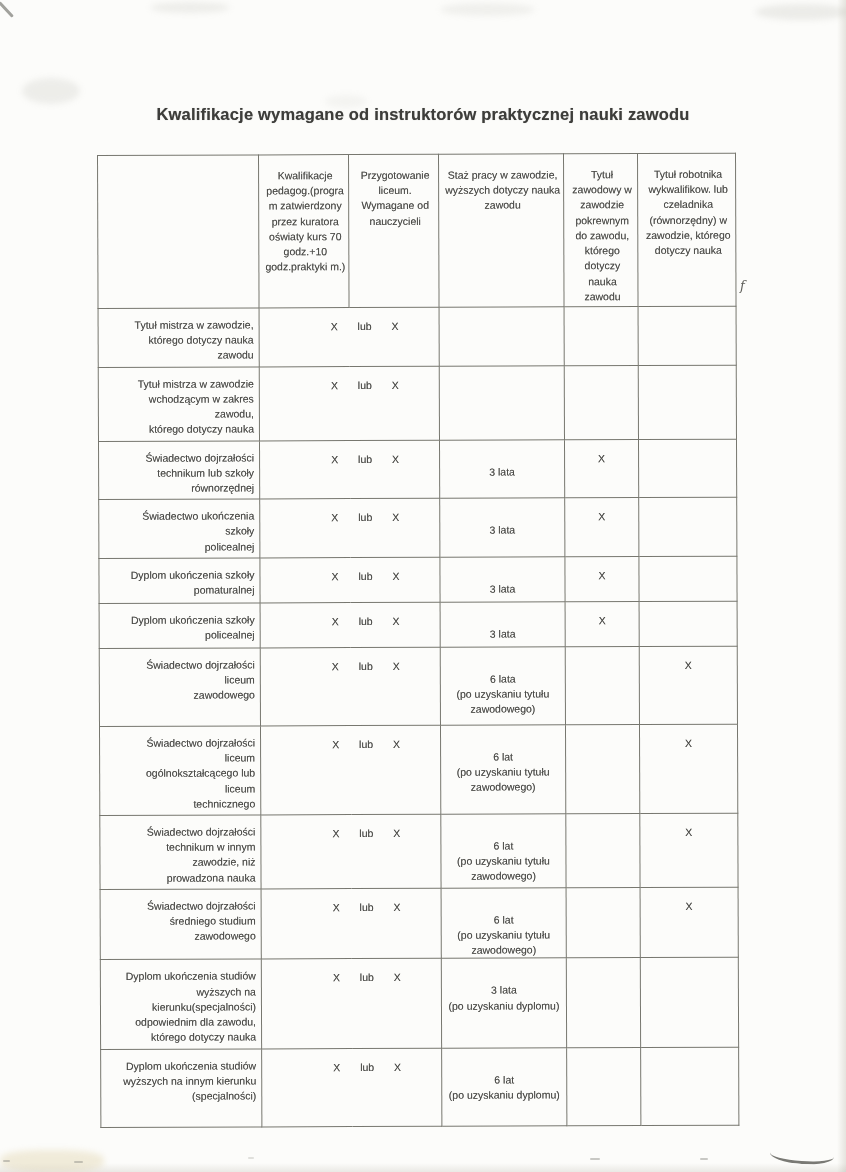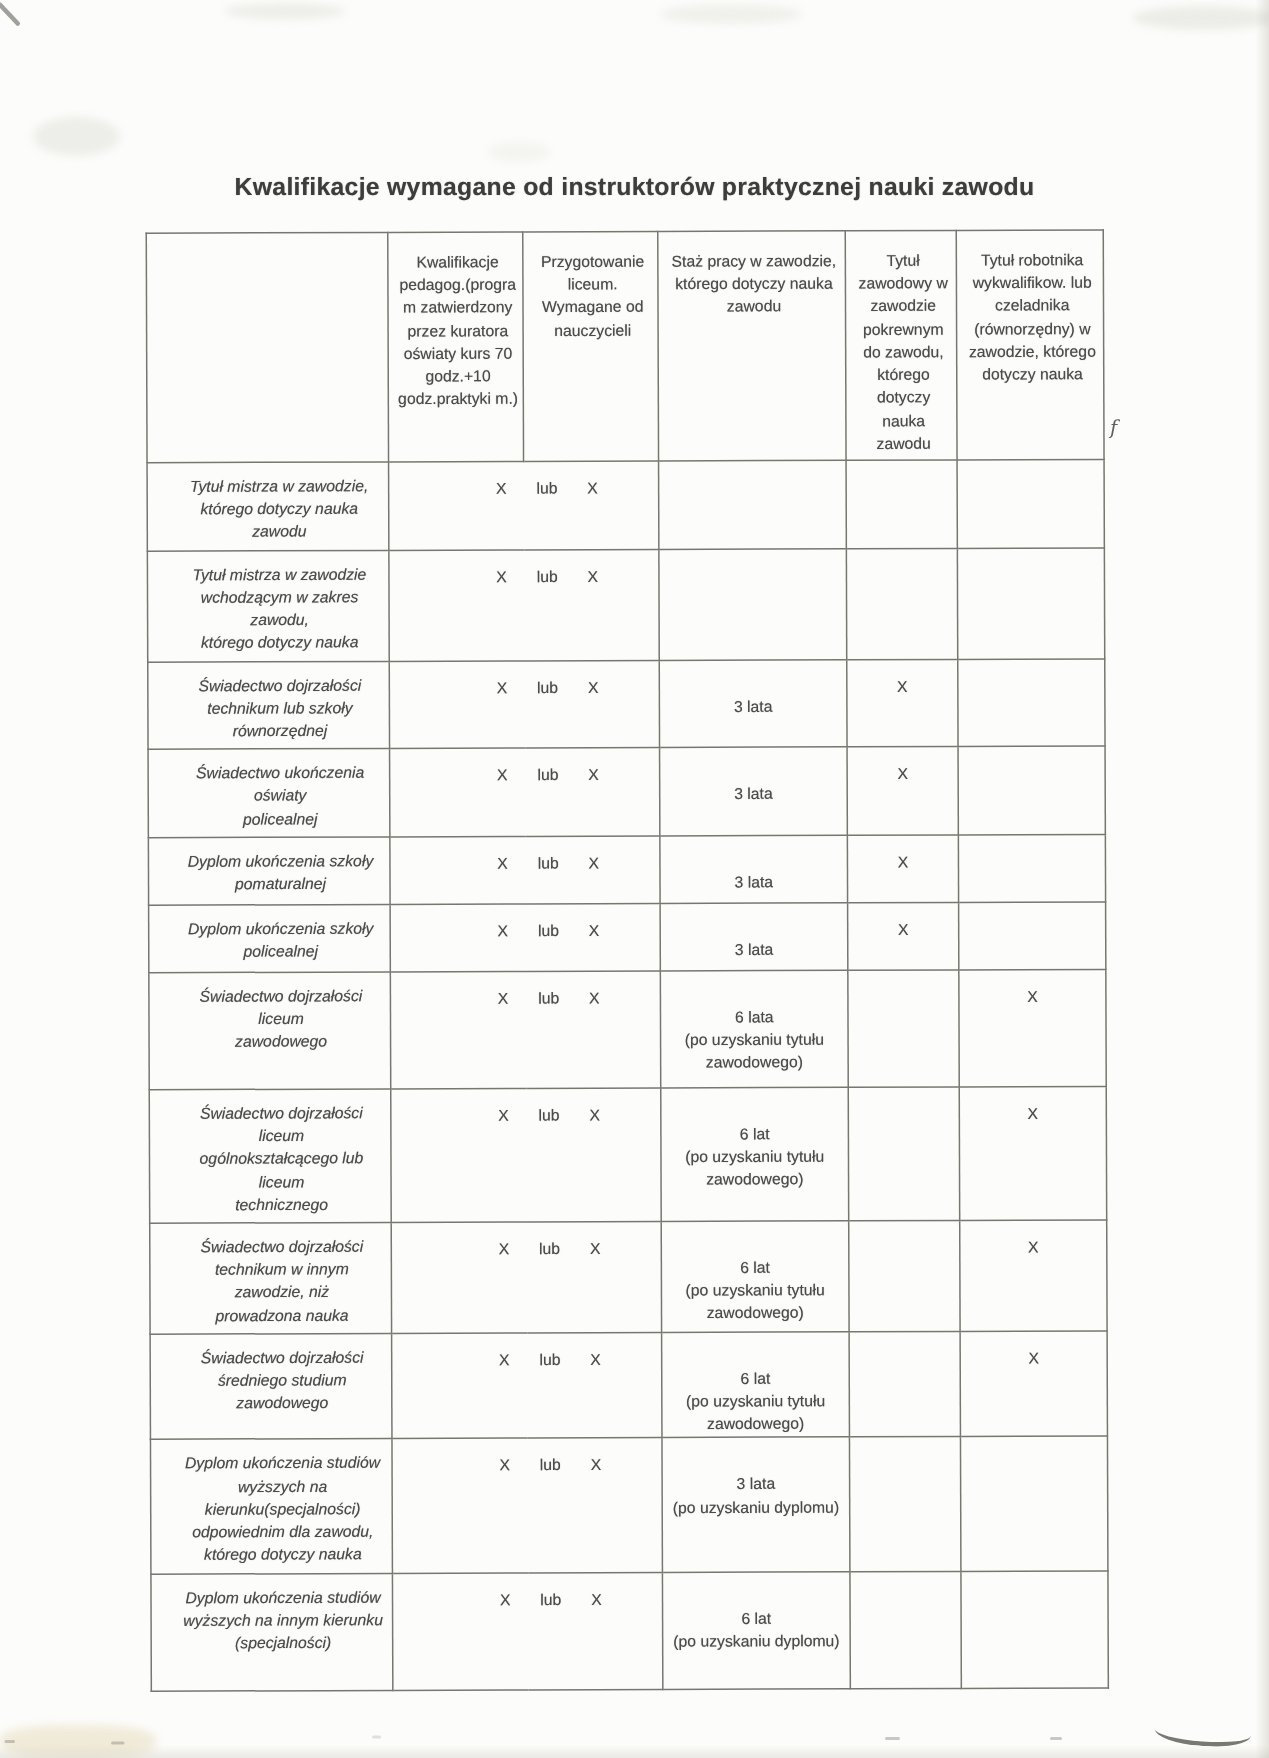--- a/index.html
+++ b/index.html
@@ -3,42 +3,42 @@
 <meta charset="utf-8">
 <style>
   html,body{margin:0;padding:0;}
   body{
     width:846px;height:1172px;position:relative;overflow:hidden;
     background:#fcfcfa;
     font-family:"Liberation Sans","DejaVu Sans",sans-serif;
   }
   .page{position:absolute;inset:0;}
   .doc-title{
-    position:absolute;top:116px;left:0;width:846px;
+    position:absolute;top:105px;left:0;width:846px;
     text-align:center;font-size:16.5px;font-weight:700;
     color:#3d3d3a;letter-spacing:.2px;
     text-shadow:0 0 .7px rgba(61,61,58,.55);
   }
   table.qual{
     position:absolute;left:97px;top:155px;width:638px;
     border-collapse:collapse;table-layout:fixed;
     transform:rotate(-0.2deg);transform-origin:top left;
   }
   .qual td,.qual th{
     border:1px solid #77776f;
     vertical-align:top;
     font-size:10.5px;line-height:1.45;
     color:#4b4b48;
     white-space:pre-line;
     text-shadow:0 0 .6px rgba(75,75,72,.6);
     overflow:hidden;
   }
   .qual th{font-weight:400;text-align:center;padding:13px 0 0 3px;}
   .qual tr.hdr{height:153px;}
-  td.c-label{text-align:center;padding:9px 5px 3px 20px;font-style:italic;}
+  td.c-label{text-align:right;padding:9px 5px 3px 20px;}
   td.c-kwal{text-align:center;padding-top:11px;word-spacing:17px;padding-left:32px;}
   td.c-staz{text-align:center;padding:24px 4px 0 4px;}
   td.c-x{text-align:center;padding-top:11px;}
   
   .artifact{position:absolute;pointer-events:none;}
   .corner-nick{left:-4px;top:8px;width:20px;height:3px;background:#55554f;transform:rotate(47deg);opacity:.55;border-radius:2px;}
   .smudge{border-radius:50%;filter:blur(3px);background:#b9b9b1;}
   .sm1{left:150px;top:2px;width:80px;height:11px;opacity:.22;}
   .sm2{left:440px;top:3px;width:95px;height:13px;opacity:.18;}
   .sm3{left:755px;top:4px;width:95px;height:16px;opacity:.24;}
@@ -80,21 +80,21 @@
 m zatwierdzony
 przez kuratora
 oświaty kurs 70
 godz.+10
 godz.praktyki m.)</th>
         <th>Przygotowanie
 liceum.
 Wymagane od
 nauczycieli</th>
         <th>Staż pracy w zawodzie,
-którego dotyczy nauka
+wyższych dotyczy nauka
 zawodu</th>
         <th>Tytuł
 zawodowy w
 zawodzie
 pokrewnym
 do zawodu,
 którego
 dotyczy
 nauka
 zawodu</th>
@@ -127,21 +127,21 @@
         <tr style="height: 57px;">
           <td class="c-label">Świadectwo  dojrzałości
 technikum lub szkoły
 równorzędnej</td>
           <td class="c-kwal" colspan="2">X lub X</td>
           <td class="c-staz">3 lata</td>
           <td class="c-x">X</td>
           <td class="c-x"></td>
         </tr>
         <tr style="height: 45px;">
-          <td class="c-label">Świadectwo ukończenia oświaty
+          <td class="c-label">Świadectwo ukończenia szkoły
 policealnej</td>
           <td class="c-kwal" colspan="2">X lub X</td>
           <td class="c-staz">3 lata</td>
           <td class="c-x">X</td>
           <td class="c-x"></td>
         </tr>
         <tr style="height: 45px;">
           <td class="c-label">Dyplom ukończenia szkoły
 pomaturalnej</td>
           <td class="c-kwal" colspan="2">X lub X</td>

